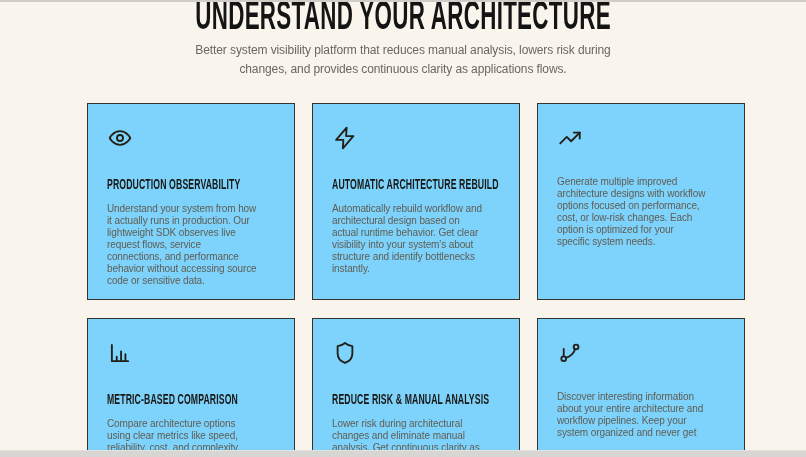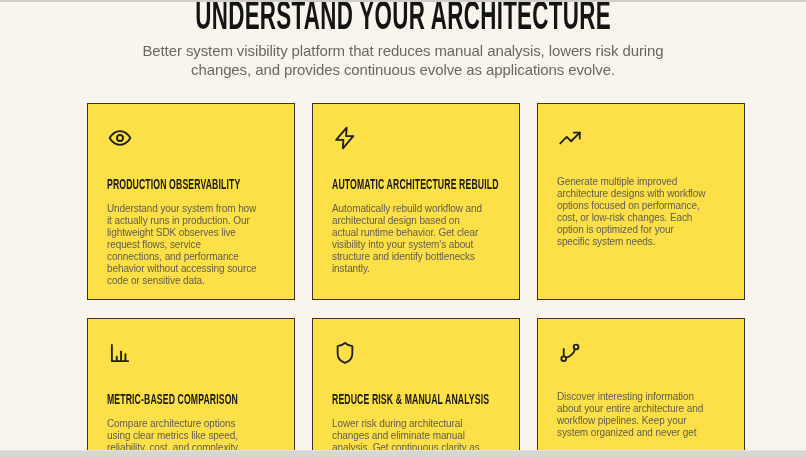--- a/index.html
+++ b/index.html
@@ -27,32 +27,32 @@
   }
   .cond-xl {
     display:inline-block;
     transform:scaleX(0.56);
     transform-origin:center center;
     letter-spacing:0.5px;
   }
   .hero-subtitle {
     position:absolute; top:41px; left:0; right:0;
     text-align:center;
-    font-size:15px; line-height:19px; letter-spacing:-0.1px;
+    font-size:12px; line-height:19px; letter-spacing:-0.1px;
     color:#6a675f;
   }
   .cards-grid {
     position:absolute; left:87px; top:103px;
     display:grid;
     grid-template-columns:repeat(3, 208px);
     column-gap:17px; row-gap:18px;
     grid-auto-rows:197px;
   }
   .card {
-    background:#fde047;
+    background:#7dd3fc;
     border:1.5px solid #37332a;
     padding:21px 36px 14px 19px;
     overflow:hidden;
   }
   .card .icon {
     display:block; width:26px; height:26px;
     color:#221f16;
     margin-bottom:25px;
   }
   .card .icon svg { width:26px; height:26px; display:block; }
@@ -75,21 +75,21 @@
 </style>
 </head>
 <body>
 
 <div class="top-edge"></div>
 
 <h1 class="hero-title"><span class="cond-xl">UNDERSTAND YOUR ARCHITECTURE</span></h1>
 
 <div class="hero-subtitle">
   <div>Better system visibility platform that reduces manual analysis, lowers risk during</div>
-  <div>changes, and provides continuous evolve as applications evolve.</div>
+  <div>changes, and provides continuous clarity as applications flows.</div>
 </div>
 
 <div class="cards-grid">
 
   <div class="card">
     <span class="icon">
       <svg viewBox="0 0 24 24" fill="none" stroke="currentColor" stroke-width="1.7" stroke-linecap="round" stroke-linejoin="round">
         <path d="M2.5 12S5.5 5.7 12 5.7 21.5 12 21.5 12 18.5 18.3 12 18.3 2.5 12 2.5 12Z"></path>
         <circle cx="12" cy="12" r="2.8"></circle>
       </svg>

